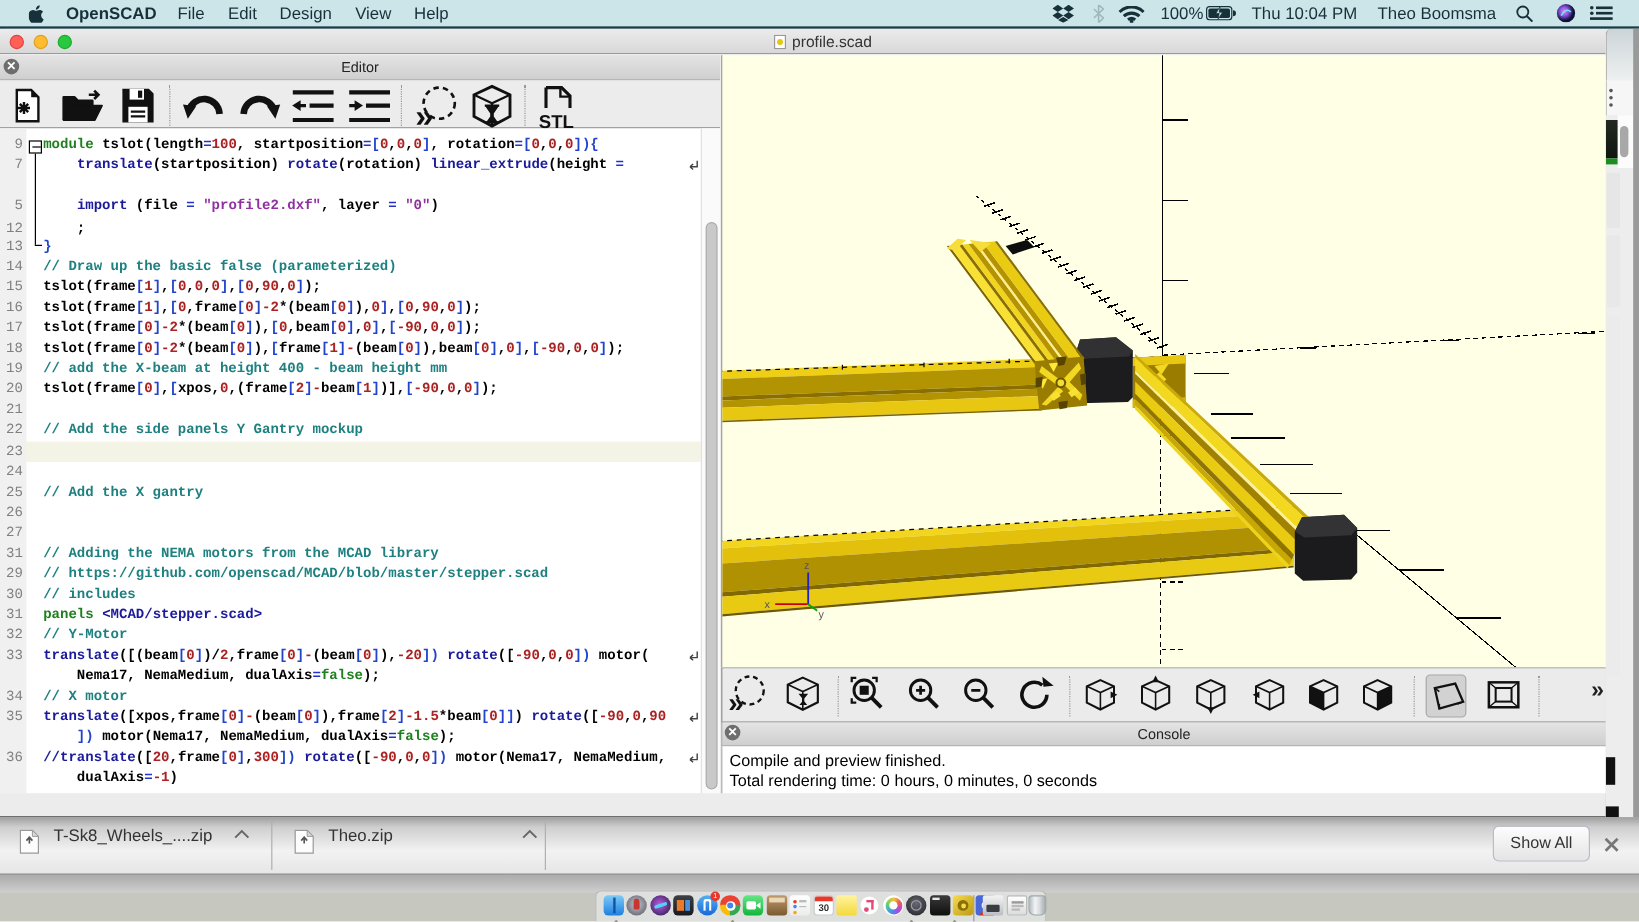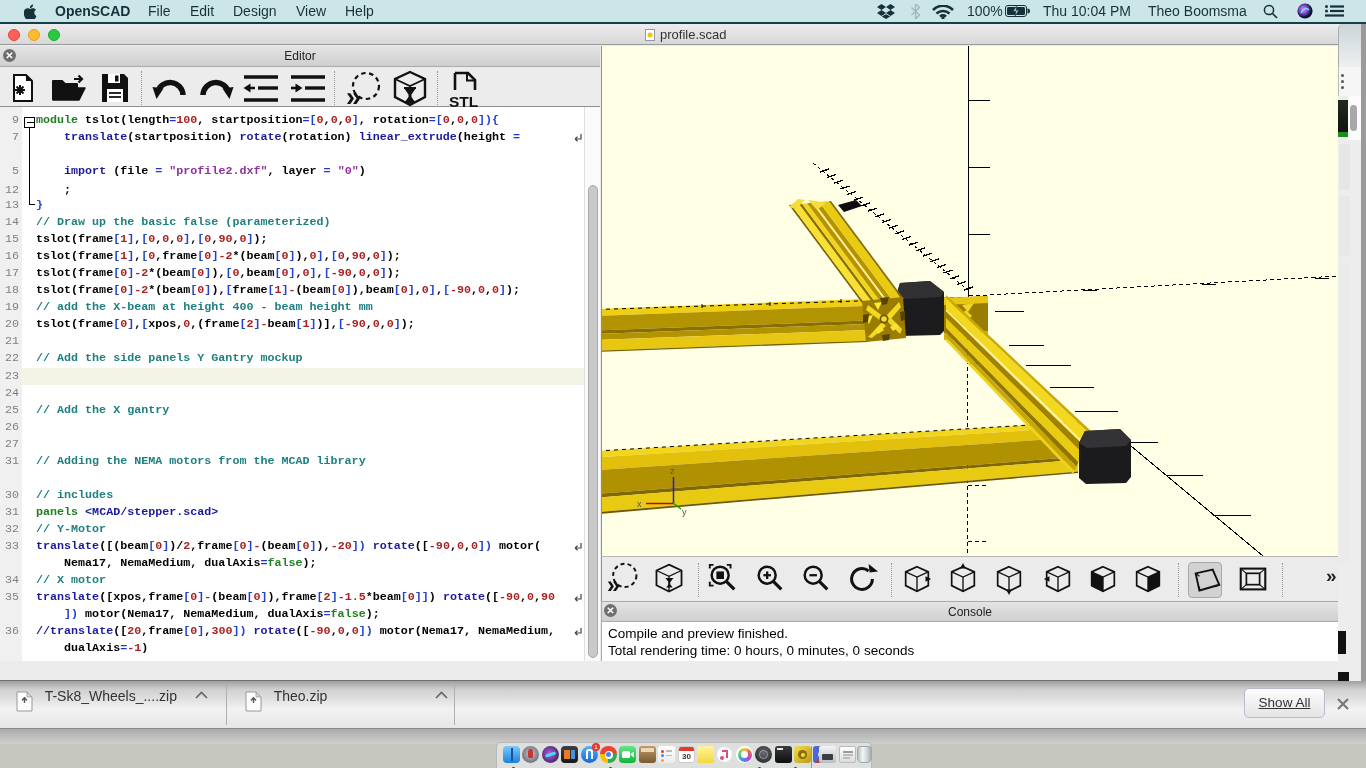--- a/index.html
+++ b/index.html
@@ -48,21 +48,21 @@
 
 #statusbar { position:absolute; left:0; top:637px; width:1338px; height:20px; background:linear-gradient(#f0f0f0,#c9c9c9); border-top:1px solid #999; font-size:14px; color:#111; }
 
 .xbadge { position:absolute; width:13px; height:13px; border-radius:50%; background:#6e6e6e; color:#fff; font-size:10px; line-height:13px; text-align:center; font-weight:bold; }
 
 #rstrip { position:absolute; left:1338px; top:24px; width:28px; height:657px; background:#ededed; }
 
 #dlbar { position:absolute; left:0; top:681px; width:1366px; height:48px; background:linear-gradient(#9f9f9f 0,#cfcfcf 18%,#f2f2f2 60%,#e6e6e6 100%); border-bottom:1px solid #8a8a8a; }
 .dlitem { position:absolute; top:10px; height:32px; font-size:14px; color:#333; }
 .dlsep { position:absolute; top:4px; width:1px; height:40px; background:#b0b0b0; }
-#showall { position:absolute; left:1244px; top:7px; width:81px; height:30px; border:1px solid #b8bcc8; border-radius:5px; background:linear-gradient(#fdfdfd,#e4e4e4); text-align:center; font-size:13.5px; color:#333; line-height:28px;text-decoration:underline; }
+#showall { position:absolute; left:1244px; top:7px; width:81px; height:30px; border:1px solid #b8bcc8; border-radius:5px; background:linear-gradient(#fdfdfd,#e4e4e4); text-align:center; font-size:13.5px; color:#333; line-height:28px; }
 #dlx { position:absolute; left:1336px; top:16px; width:14px; height:14px; }
 
 #lowstrip { position:absolute; left:0; top:729px; width:1366px; height:15px; background:linear-gradient(#ababab,#cfcfcf); }
 
 #dock { position:absolute; left:496px; top:742px; width:376px; height:26px; background:rgba(225,227,225,0.88); border:1px solid #b8b8b8; border-bottom:none; border-radius:5px 5px 0 0; }
 .di { position:absolute; top:3px; width:17px; height:17px; }
 </style></head>
 <body>
 <div id="screen">
 
@@ -249,20 +249,21 @@
 <div class="crow" style="top:192.3px"><span class="ln">19</span><span class="ct"><span class="c">// add the X-beam at height 400 - beam height mm</span></span></div>
 <div class="crow" style="top:209.4px"><span class="ln">20</span><span class="ct">tslot(frame<span class="b">[</span><span class="n">0</span><span class="b">]</span>,<span class="b">[</span>xpos,<span class="n">0</span>,(frame<span class="b">[</span><span class="n">2</span><span class="b">]</span><span class="n">-</span>beam<span class="b">[</span><span class="n">1</span><span class="b">]</span>)],<span class="b">[</span><span class="n">-90</span>,<span class="n">0</span>,<span class="n">0</span><span class="b">]</span>);</span></div>
 <div class="crow" style="top:226.4px"><span class="ln">21</span><span class="ct"></span></div>
 <div class="crow" style="top:243.4px"><span class="ln">22</span><span class="ct"><span class="c">// Add the side panels Y Gantry mockup</span></span></div>
 <div class="crow hl" style="top:260.5px"><span class="ln">23</span><span class="ct"></span></div>
 <div class="crow" style="top:277.5px"><span class="ln">24</span><span class="ct"></span></div>
 <div class="crow" style="top:294.5px"><span class="ln">25</span><span class="ct"><span class="c">// Add the X gantry</span></span></div>
 <div class="crow" style="top:311.5px"><span class="ln">26</span><span class="ct"></span></div>
 <div class="crow" style="top:328.6px"><span class="ln">27</span><span class="ct"></span></div>
 <div class="crow" style="top:345.6px"><span class="ln">31</span><span class="ct"><span class="c">// Adding the NEMA motors from the MCAD library</span></span></div>
+<div class="crow" style="top:362.6px"><span class="ln">29</span><span class="ct"><span class="c">// https://github.com/openscad/MCAD/blob/master/stepper.scad</span></span></div>
 <div class="crow" style="top:379.7px"><span class="ln">30</span><span class="ct"><span class="c">// includes</span></span></div>
 <div class="crow" style="top:396.7px"><span class="ln">31</span><span class="ct"><span class="g">panels</span> <span class="k">&lt;MCAD/stepper.scad&gt;</span></span></div>
 <div class="crow" style="top:413.7px"><span class="ln">32</span><span class="ct"><span class="c">// Y-Motor</span></span></div>
 <div class="crow" style="top:430.7px"><span class="ln">33</span><span class="ct"><span class="k">translate</span>([(beam<span class="b">[</span><span class="n">0</span><span class="b">]</span>)/<span class="n">2</span>,frame<span class="b">[</span><span class="n">0</span><span class="b">]</span><span class="n">-</span>(beam<span class="b">[</span><span class="n">0</span><span class="b">]</span>),<span class="n">-20</span><span class="b">]) </span><span class="k">rotate</span>([<span class="n">-90</span>,<span class="n">0</span>,<span class="n">0</span><span class="b">]) </span>motor(</span><svg class="wm" width="10" height="10" viewBox="0 0 10 10">
             <path d="M1 7 L7 7 L7 2 M1 7 L3.6 4.6 M1 7 L3.6 9.2" stroke="#444" stroke-width="1.2" fill="none"></path>
           </svg></div>
 <div class="crow" style="top:447.8px"><span class="ct">    Nema17, NemaMedium, dualAxis<span class="o">=</span><span class="g">false</span>);</span></div>
 <div class="crow" style="top:464.8px"><span class="ln">34</span><span class="ct"><span class="c">// X motor</span></span></div>
 <div class="crow" style="top:481.8px"><span class="ln">35</span><span class="ct"><span class="k">translate</span>([xpos,frame<span class="b">[</span><span class="n">0</span><span class="b">]</span><span class="n">-</span>(beam<span class="b">[</span><span class="n">0</span><span class="b">]</span>),frame<span class="b">[</span><span class="n">2</span><span class="b">]</span><span class="n">-</span><span class="n">1.5</span>*beam<span class="b">[</span><span class="n">0</span><span class="b">]]</span>) <span class="k">rotate</span>([<span class="n">-90</span>,<span class="n">0</span>,<span class="n">90</span></span><svg class="wm" width="10" height="10" viewBox="0 0 10 10">
             <path d="M1 7 L7 7 L7 2 M1 7 L3.6 4.6 M1 7 L3.6 9.2" stroke="#444" stroke-width="1.2" fill="none"></path>

